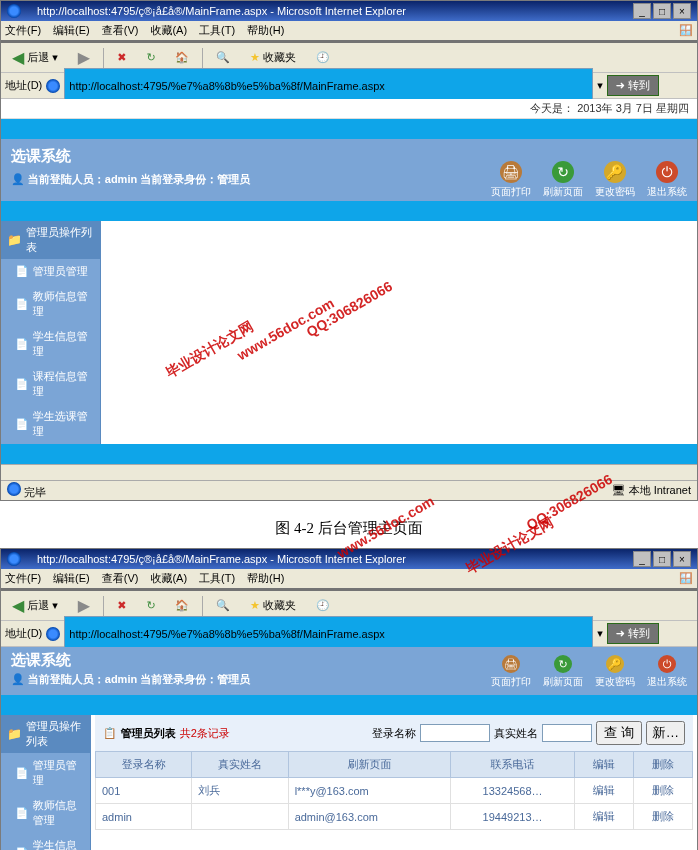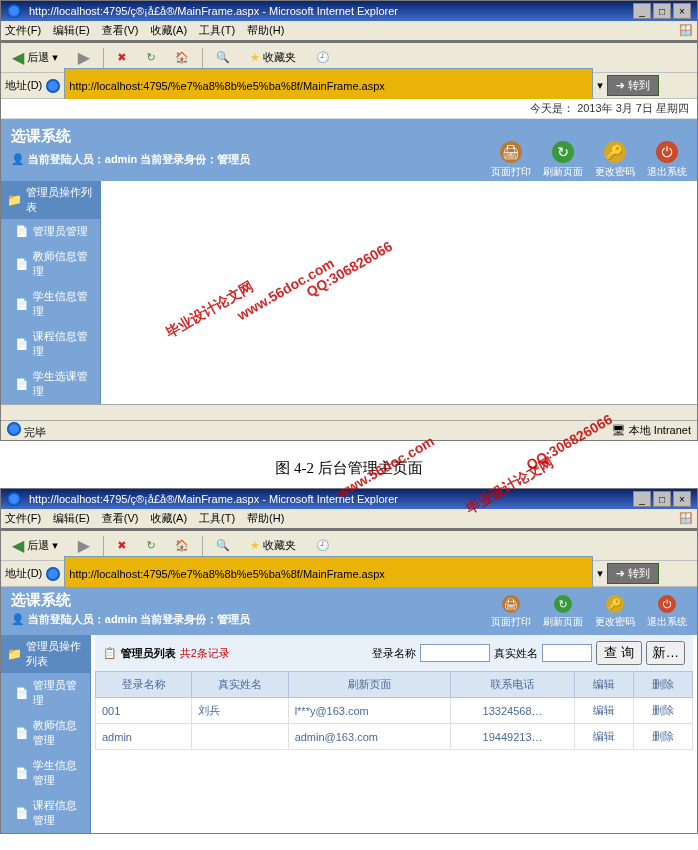--- a/index.html
+++ b/index.html
@@ -1,31 +1,31 @@
 <!DOCTYPE html>
 <html><head>
 <meta charset="utf-8">
 <style>
 * { margin: 0; padding: 0; box-sizing: border-box; font-family: "Microsoft YaHei", Arial, sans-serif; }
 body { background: #fff; width: 698px; font-size: 11px; }
 .browser { border: 1px solid #7b7b7b; background: #ece9d8; margin-bottom: 8px; }
 .titlebar { background: linear-gradient(#0a246a, #3f6cc9); color: #fff; padding: 2px 6px; display: flex; justify-content: space-between; align-items: center; height: 20px; font-size: 11px; }
-.titlebar-left { display: flex; align-items: center; gap: 8px; }
+.titlebar-left { display: flex; align-items: center; gap: 16px; }
 .win-btns { display: flex; gap: 2px; }
 .win-btn { width: 18px; height: 16px; background: #c0c0c0; border: 1px solid #888; display: flex; align-items: center; justify-content: center; font-size: 10px; color: #000; }
 .menubar { background: #ece9d8; padding: 2px 4px; display: flex; gap: 12px; border-bottom: 3px solid #737373; height: 22px; align-items: center; }
 .menubar-logo { margin-left: auto; }
 .toolbar { background: #ece9d8; padding: 3px 4px; display: flex; align-items: center; gap: 6px; border-bottom: 1px solid #c0c0c0; height: 30px; }
 .tb-btn { display: flex; align-items: center; gap: 3px; padding: 2px 6px; border: 1px solid transparent; }
 .tb-sep { width: 1px; height: 20px; background: #aaa; }
 .addrbar { background: #ece9d8; padding: 3px 4px; display: flex; align-items: center; gap: 4px; border-bottom: 1px solid #c0c0c0; height: 26px; }
-.addr-input { flex: 1; background: #eab308; border: 1px solid #7f9db9; padding: 4px 4px; font-size: 11px; height: 36px; }
+.addr-input { flex: 1; background: #0ea5e9; border: 1px solid #7f9db9; padding: 4px 4px; font-size: 11px; height: 36px; }
 .go-btn { background: #737373; color: #fff; border: 1px solid #2a6a1a; padding: 2px 8px; font-size: 11px; }
 .link-btn { color: #000; font-size: 11px; padding: 2px 4px; margin-top: 40px; }
-.content { background: #c2410c; display: flex; flex-direction: column; }
+.content { background: #0ea5e9; display: flex; flex-direction: column; gap: 20px; }
 .datebar { text-align: right; padding: 2px 8px; background: #fff; border-bottom: 1px solid #ddd; font-size: 11px; color: #333; }
 .header { background: #7ba5d6; display: flex; align-items: flex-start; justify-content: space-between; padding: 8px 10px; height: 62px; }
 .sys-title { color: #fff; font-size: 15px; font-weight: bold; display: flex; flex-direction: column; gap: 6px; }
 .login-info { color: #fff; font-size: 11px; }
 .header-actions { display: flex; gap: 12px; align-items: flex-end; margin-top: 14px; }
 .h-action { display: flex; flex-direction: column; align-items: center; color: #fff; font-size: 10px; gap: 2px; }
 .h-icon { width: 22px; height: 22px; border-radius: 11px; display: flex; align-items: center; justify-content: center; font-size: 14px; }
 .main-area { display: flex; min-height: 200px; }
 .sidebar { width: 100px; background: #7ba5d6; border-right: 1px solid #5a8ac0; padding: 0; }
 .sb-head { background: #5a8ac0; color: #fff; padding: 4px 6px; font-size: 11px; display: flex; align-items: center; gap: 4px; }

